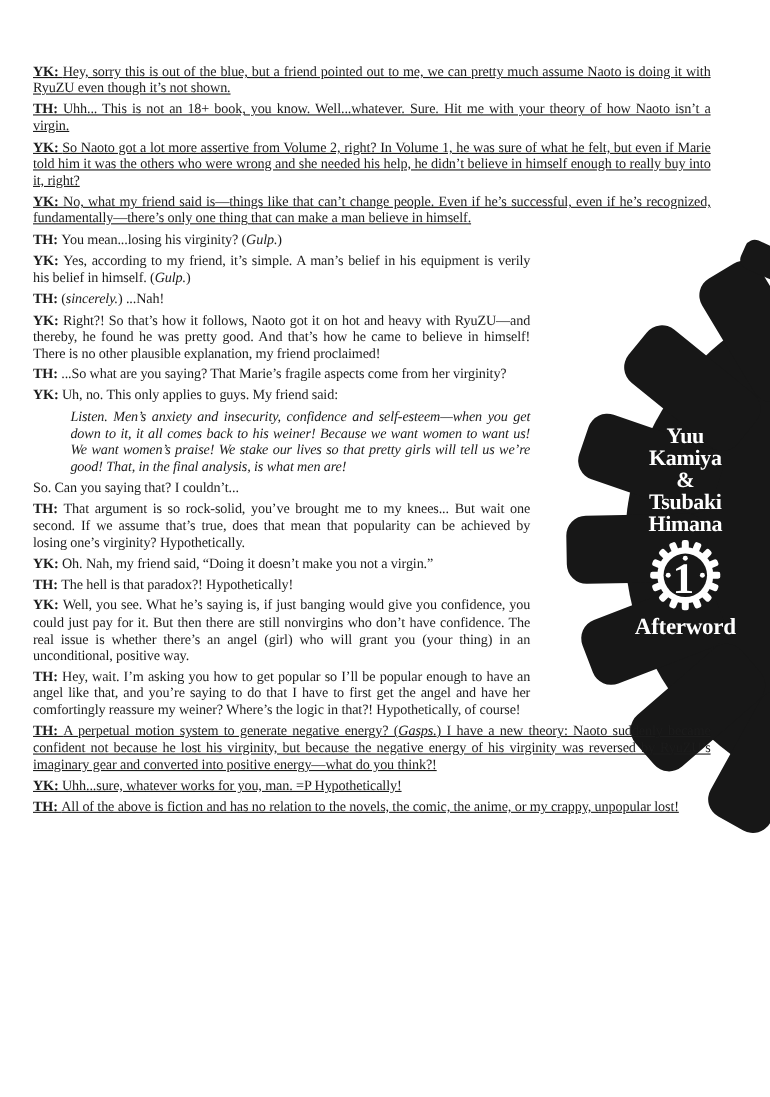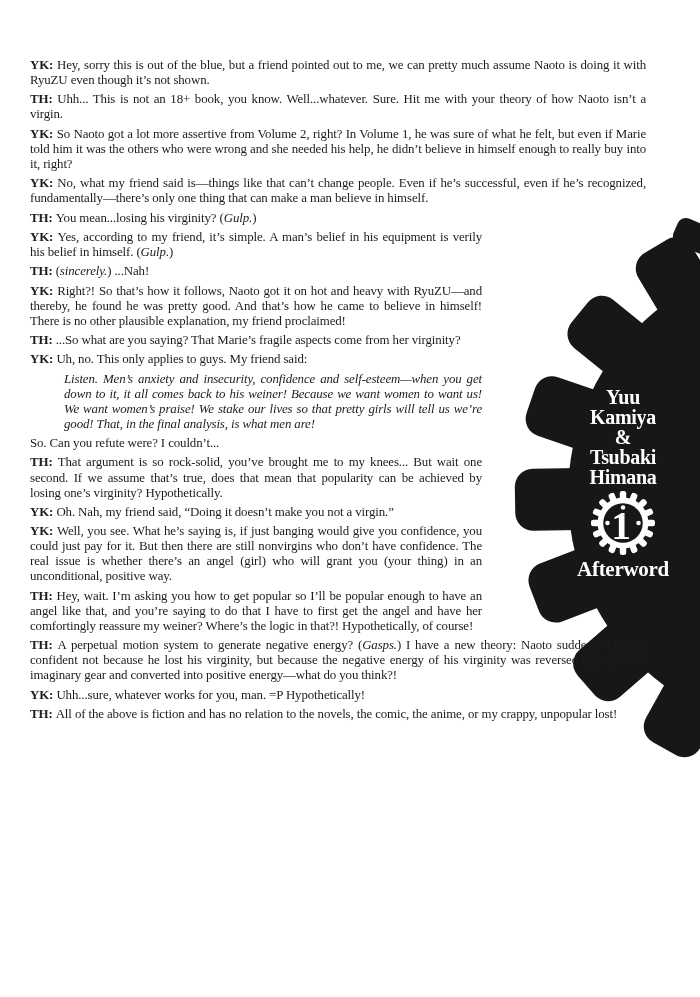--- a/index.html
+++ b/index.html
@@ -10,21 +10,21 @@
   }
   .gear-svg{position:absolute;top:0;left:0;z-index:1;}
   .dialogue{
     position:absolute;left:30px;top:58px;width:616px;z-index:2;
     color:#1c1c1c;font-size:12.9px;line-height:15.1px;
     letter-spacing:-0.12px;
   }
   .para{margin:0 0 4.2px 0;text-align:justify;}
   .para b{font-weight:bold;}
   .para i{font-style:italic;}
-  .para.full{width:616px;}
+  .para.full{width:616px;text-decoration:underline;}
   .para.narrow{width:452px;}
   .para.narrow-wide{width:478px;}
   .para.quote{width:418px;margin-left:34px;font-style:italic;}
   .gear-text{
     position:absolute;left:540px;top:387px;width:166px;z-index:3;
     color:#ffffff;text-align:center;
   }
   .author-line{
     font-weight:bold;font-size:20px;line-height:20px;
     letter-spacing:-0.3px;
@@ -67,23 +67,24 @@
       <p class="para full"><b>TH: </b><span>Uhh... This is not an 18+ book, you know. Well...whatever. Sure. Hit me with your theory of how Naoto isn’t a virgin.</span></p>
       <p class="para full"><b>YK: </b><span>So Naoto got a lot more assertive from Volume 2, right? In Volume 1, he was sure of what he felt, but even if Marie told him it was the others who were wrong and she needed his help, he didn’t believe in himself enough to really buy into it, right?</span></p>
       <p class="para full"><b>YK: </b><span>No, what my friend said is—things like that can’t change people. Even if he’s successful, even if he’s recognized, fundamentally—there’s only one thing that can make a man believe in himself.</span></p>
       <p class="para narrow"><b>TH: </b><span>You mean...losing his virginity? (</span><i>Gulp.</i><span>)</span></p>
       <p class="para narrow"><b>YK: </b><span>Yes, according to my friend, it’s simple. A man’s belief in his equipment is verily his belief in himself. (</span><i>Gulp.</i><span>)</span></p>
       <p class="para narrow"><b>TH: </b><span>(</span><i>sincerely.</i><span>) ...Nah!</span></p>
       <p class="para narrow"><b>YK: </b><span>Right?! So that’s how it follows, Naoto got it on hot and heavy with RyuZU—and thereby, he found he was pretty good. And that’s how he came to believe in himself! There is no other plausible explanation, my friend proclaimed!</span></p>
       <p class="para narrow"><b>TH: </b><span>...So what are you saying? That Marie’s fragile aspects come from her virginity?</span></p>
       <p class="para narrow"><b>YK: </b><span>Uh, no. This only applies to guys. My friend said:</span></p>
       <p class="para quote"><span>Listen. Men’s anxiety and insecurity, confidence and self-esteem—when you get down to it, it all comes back to his weiner! Because we want women to want us! We want women’s praise! We stake our lives so that pretty girls will tell us we’re good! That, in the final analysis, is what men are!</span></p>
-      <p class="para narrow"><span>So. Can you refute were? I couldn’t...</span></p>
+      <p class="para narrow"><span>So. Can you saying that? I couldn’t...</span></p>
       <p class="para narrow"><b>TH: </b><span>That argument is so rock-solid, you’ve brought me to my knees... But wait one second. If we assume that’s true, does that mean that popularity can be achieved by losing one’s virginity? Hypothetically.</span></p>
       <p class="para narrow"><b>YK: </b><span>Oh. Nah, my friend said, “Doing it doesn’t make you not a virgin.”</span></p>
+      <p class="para narrow"><b>TH: </b><span>The hell is that paradox?! Hypothetically!</span></p>
       <p class="para narrow"><b>YK: </b><span>Well, you see. What he’s saying is, if just banging would give you confidence, you could just pay for it. But then there are still nonvirgins who don’t have confidence. The real issue is whether there’s an angel (girl) who will grant you (your thing) in an unconditional, positive way.</span></p>
       <p class="para narrow"><b>TH: </b><span>Hey, wait. I’m asking you how to get popular so I’ll be popular enough to have an angel like that, and you’re saying to do that I have to first get the angel and have her comfortingly reassure my weiner? Where’s the logic in that?! Hypothetically, of course!</span></p>
       <p class="para full"><b>TH: </b><span>A perpetual motion system to generate negative energy? (</span><i>Gasps.</i><span>) I have a new theory: Naoto suddenly became confident not because he lost his virginity, but because the negative energy of his virginity was reversed by RyuZU’s imaginary gear and converted into positive energy—what do you think?!</span></p>
       <p class="para full"><b>YK: </b><span>Uhh...sure, whatever works for you, man. =P Hypothetically!</span></p>
       <p class="para full"><b>TH: </b><span>All of the above is fiction and has no relation to the novels, the comic, the anime, or my crappy, unpopular  lost!</span></p>
     </div>
 
   <div class="gear-text">
     <div class="author">
       <div class="author-line">Yuu</div>

